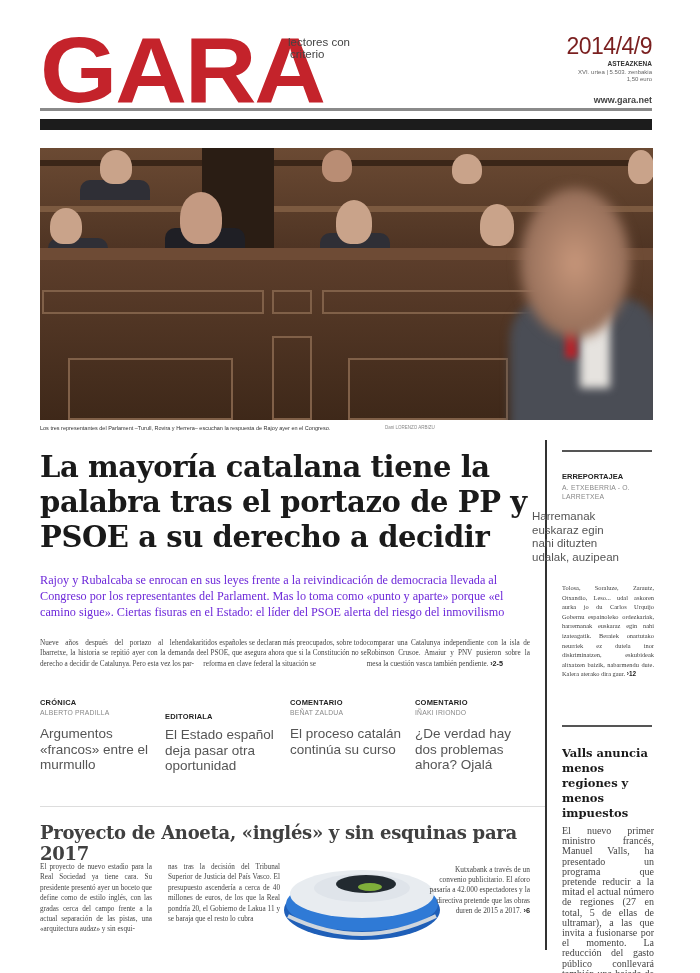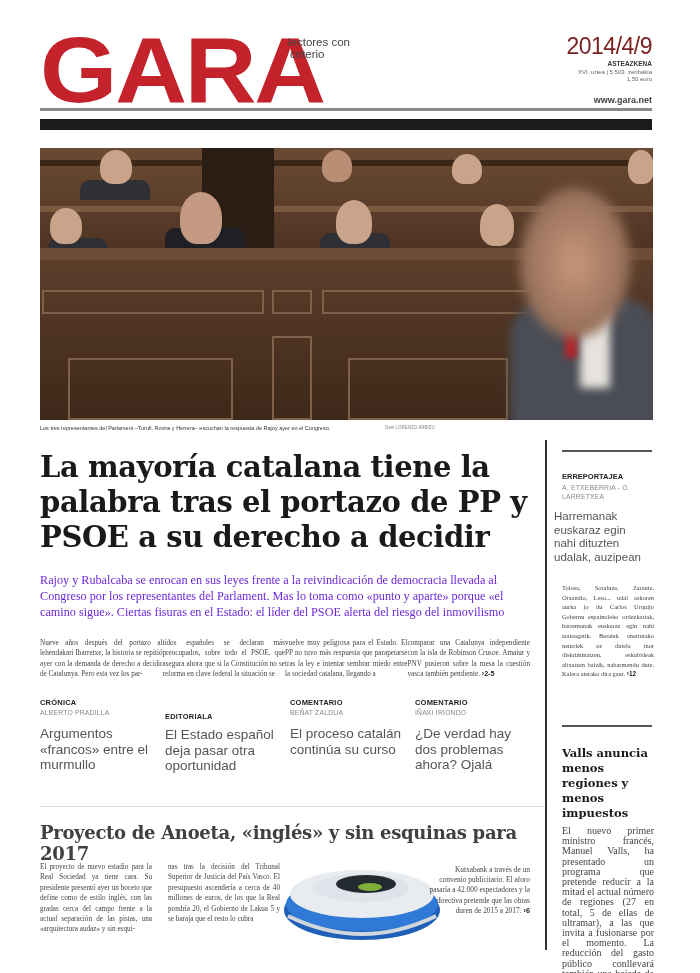--- a/index.html
+++ b/index.html
@@ -63,21 +63,21 @@
   .headline2 { left: 40px; top: 822px; width: 505px; font-family: "DejaVu Serif", serif; font-weight: bold; font-size: 18px; color: #404040; letter-spacing: -0.3px; }
   .cols2 { left: 40px; top: 862px; width: 240px; display: flex; gap: 16px; }
   .cols2 p { flex: 1; font-family: "Liberation Serif", serif; font-size: 7.2px; line-height: 10.4px; color: #444; text-align: justify; }
   .stadium { left: 282px; top: 860px; width: 160px; height: 85px; }
   .stadium-text { left: 427px; top: 865px; width: 103px; font-family: "Liberation Serif", serif; font-size: 7.4px; line-height: 10.2px; color: #444; text-align: right; }
 
   
   .side-rule { left: 562px; top: 450px; width: 90px; height: 2px; background: #555; }
   .side-kicker { left: 562px; top: 472px; font-size: 7.5px; font-weight: bold; color: #222; }
   .side-author { left: 562px; top: 483px; font-size: 6.8px; line-height: 9px; color: #888; width: 90px; letter-spacing: 0.2px; }
-  .side-title { left: 554px; top: 510px; width: 95px; font-size: 11.5px; line-height: 13.5px; color: #555; }
+  .side-title { left: 532px; top: 510px; width: 95px; font-size: 11.5px; line-height: 13.5px; color: #555; }
   .side-body { left: 562px; top: 583px; width: 92px; font-family: "Liberation Serif", serif; font-size: 6.4px; line-height: 9.6px; color: #444; text-align: justify; }
   .side-rule2 { left: 562px; top: 725px; width: 90px; height: 2px; background: #555; }
   .side-head2 { left: 562px; top: 746px; width: 100px; font-family: "DejaVu Serif", serif; font-weight: bold; font-size: 11.5px; line-height: 15px; color: #1a1a1a; }
   .side-body2 { left: 562px; top: 826px; width: 92px; font-family: "Liberation Serif", serif; font-size: 10px; line-height: 10.2px; color: #444; text-align: justify; }
 </style>
 </head>
 <body>
 
 <div class="abs logo">GARA</div>
 <div class="abs tagline">
@@ -125,21 +125,20 @@
   <div class="speaker-head"></div>
 </div>
 <div class="abs caption">Los tres representantes del Parlament –Turull, Rovira y Herrera– escuchan la respuesta de Rajoy ayer en el Congreso.</div>
 <div class="abs credit">Dani LORENZO ARBIZU</div>
 
 <h1 class="abs headline">La mayoría catalana tiene la palabra tras el portazo de PP y PSOE a su derecho a decidir</h1>
 <p class="abs dek">Rajoy y Rubalcaba se enrocan en sus leyes frente a la reivindicación de democracia llevada al Congreso por los representantes del Parlament. Mas lo toma como «punto y aparte» porque «el camino sigue». Ciertas fisuras en el Estado: el líder del PSOE alerta del riesgo del inmovilismo</p>
 <div class="abs body-cols">
   <p>Nueve años después del portazo al lehendakari Ibarretxe, la historia se repitió ayer con la demanda de derecho a decidir de Catalunya. Pero esta vez los par-</p>
   <p>tidos españoles se declaran más preocupados, sobre todo el PSOE, que asegura ahora que si la Constitución no se reforma en clave federal la situación se</p>
-  <p>vuelve muy peligrosa para el Estado. El PP no tuvo más respuesta que parapetarse tras la ley e intentar sembrar miedo entre la sociedad catalana, llegando a</p>
   <p><span>comparar una Catalunya independiente con la isla de Robinson Crusoe. Amaiur y PNV pusieron sobre la mesa la cuestión vasca también pendiente.</span> <span class="ref">›2-5</span></p>
 </div>
 
 <div class="abs opinions">
   <div class="op">
     <div class="kicker">CRÓNICA</div>
     <div class="author">ALBERTO PRADILLA</div>
     <div class="title">Argumentos «francos» entre el murmullo</div>
   </div>
   <div class="op editorial">
@@ -158,21 +157,21 @@
     <div class="title">¿De verdad hay dos problemas ahora? Ojalá</div>
   </div>
 </div>
 
 <div class="abs divider-v"></div>
 <div class="abs hr-thin"></div>
 
 <h2 class="abs headline2">Proyecto de Anoeta, «inglés» y sin esquinas para 2017</h2>
 <div class="abs cols2">
   <p>El proyecto de nuevo estadio para la Real Sociedad ya tiene cara. Su presidente presentó ayer un boceto que define como de estilo inglés, con las gradas cerca del campo frente a la actual separación de las pistas, una «arquitectura audaz» y sin esqui-</p>
-  <p>nas tras la decisión del Tribunal Superior de Justicia del País Vasco. El presupuesto ascendería a cerca de 40 millones de euros, de los que la Real pondría 20, el Gobierno de Lakua 5 y se baraja que el resto lo cubra</p>
+  <p>nas tras la decisión del Tribunal Superior de Justicia del País Vasco. El presupuesto ascendería a cerca de 40 millones de euros, de los que la Real pondría 20, el Gobierno de Lakua 11 y se baraja que el resto lo cubra</p>
 </div>
 <svg class="abs stadium" viewBox="0 0 160 85">
   <ellipse cx="80" cy="50" rx="78" ry="30" fill="#1f5fb8"></ellipse>
   <ellipse cx="80" cy="44" rx="76" ry="27" fill="#2f7ad6"></ellipse>
   <ellipse cx="80" cy="34" rx="72" ry="24" fill="#e8ecf0"></ellipse>
   <ellipse cx="80" cy="28" rx="48" ry="14" fill="#dfe4ea"></ellipse>
   <ellipse cx="84" cy="24" rx="30" ry="9" fill="#222a30"></ellipse>
   <ellipse cx="88" cy="27" rx="12" ry="4" fill="#7fae3a"></ellipse>
   <path d="M6 56 Q80 92 154 56" stroke="#cfd6dd" stroke-width="4" fill="none"></path>
 </svg>

